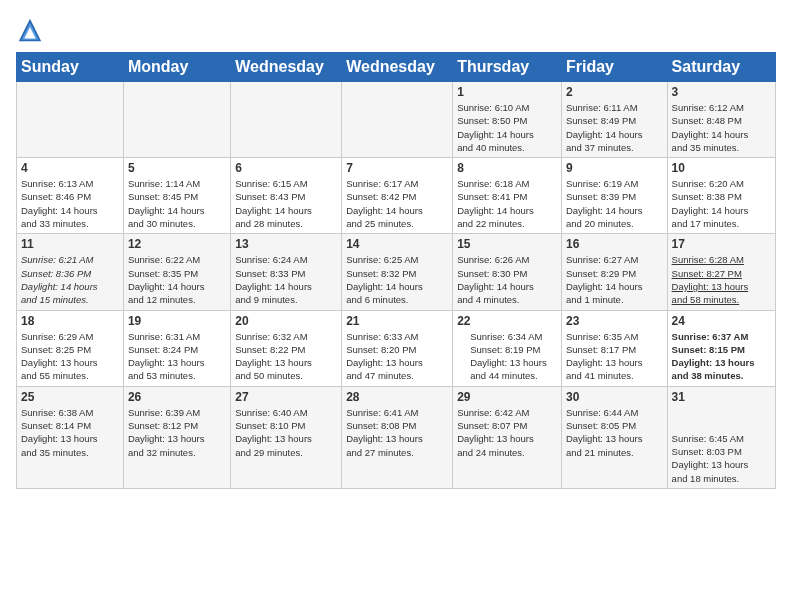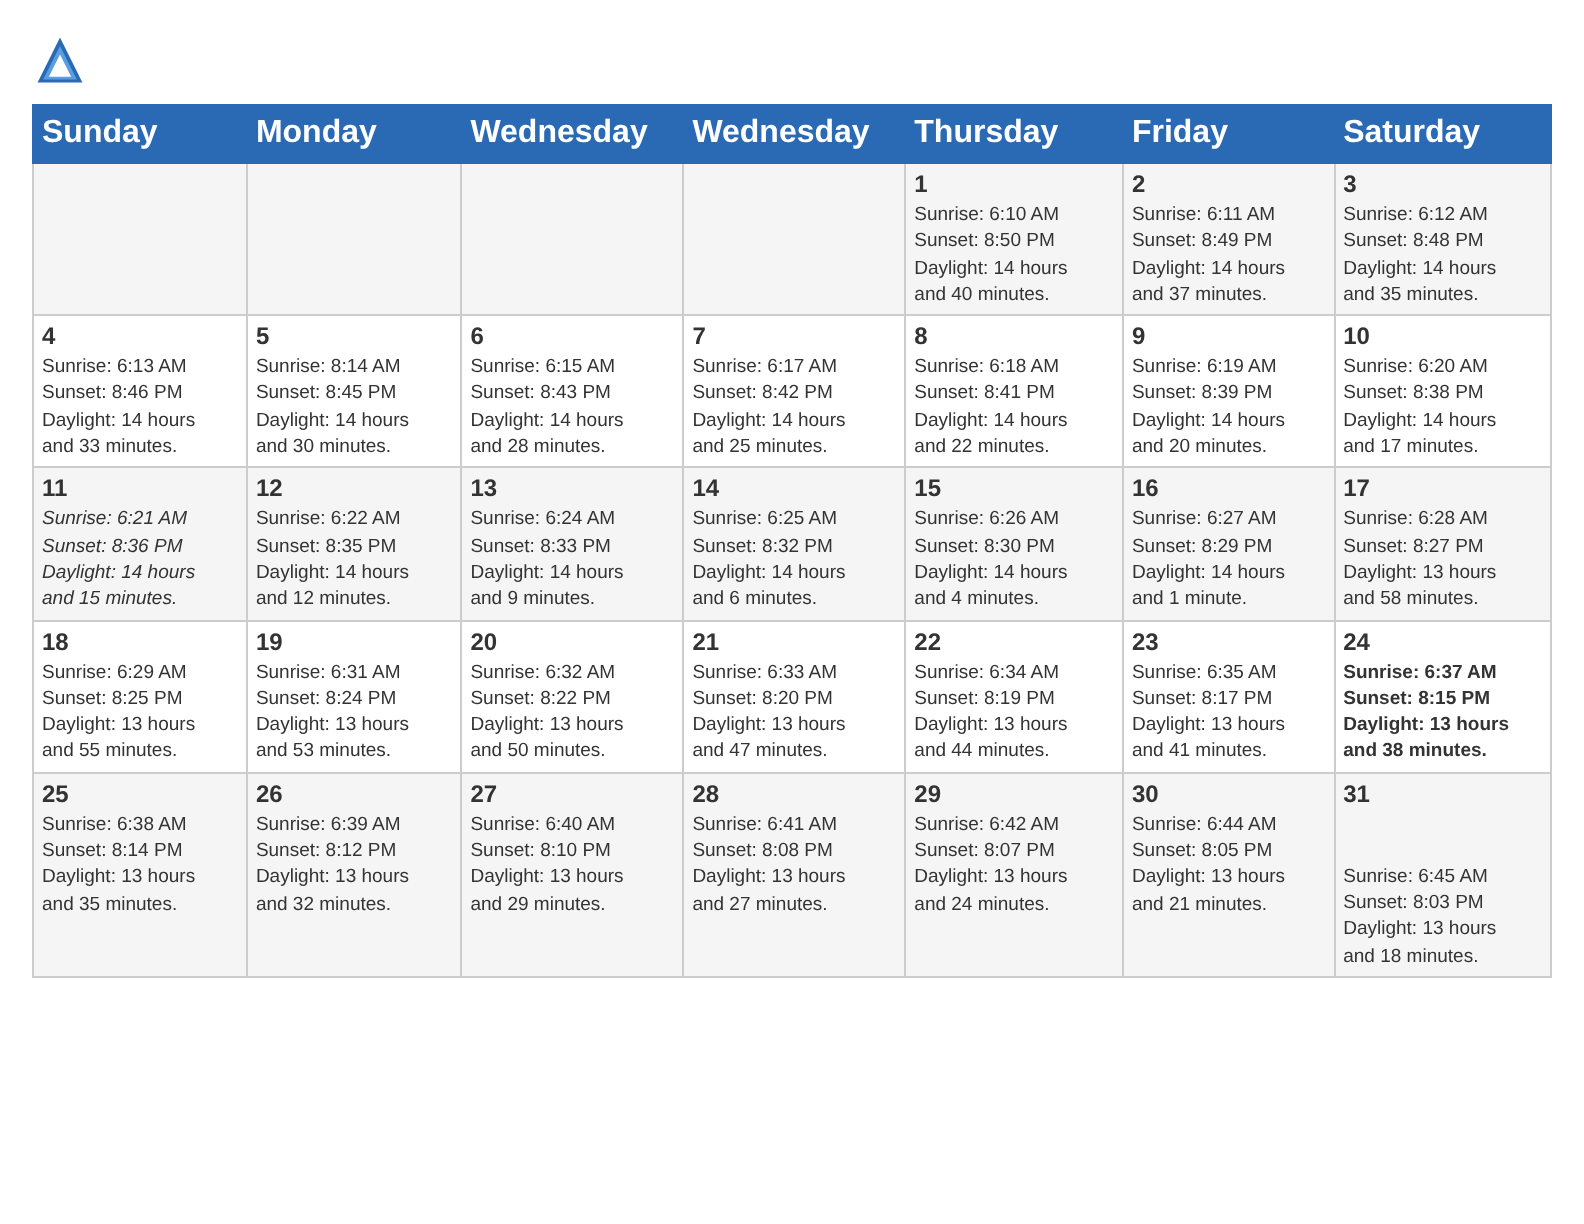--- a/index.html
+++ b/index.html
@@ -157,21 +157,21 @@
         <tr>
           <td>
             <span class="day-num">4</span>
             <div class="day-info" style="white-space: pre-line;">Sunrise: 6:13 AM
 Sunset: 8:46 PM
 Daylight: 14 hours
 and 33 minutes.</div>
           </td>
           <td>
             <span class="day-num">5</span>
-            <div class="day-info" style="white-space: pre-line;">Sunrise: 8:14 AM
+            <div class="day-info" style="white-space: pre-line;">Sunrise: 1:14 AM
 Sunset: 8:45 PM
 Daylight: 14 hours
 and 30 minutes.</div>
           </td>
           <td>
             <span class="day-num">6</span>
             <div class="day-info" style="white-space: pre-line;">Sunrise: 6:15 AM
 Sunset: 8:43 PM
 Daylight: 14 hours
 and 28 minutes.</div>
@@ -243,21 +243,21 @@
           </td>
           <td>
             <span class="day-num">16</span>
             <div class="day-info" style="white-space: pre-line;">Sunrise: 6:27 AM
 Sunset: 8:29 PM
 Daylight: 14 hours
 and 1 minute.</div>
           </td>
           <td>
             <span class="day-num">17</span>
-            <div class="day-info" style="white-space: pre-line;">Sunrise: 6:28 AM
+            <div class="day-info" style="white-space: pre-line; text-decoration: underline;">Sunrise: 6:28 AM
 Sunset: 8:27 PM
 Daylight: 13 hours
 and 58 minutes.</div>
           </td>
         </tr>
         <tr>
           <td>
             <span class="day-num">18</span>
             <div class="day-info" style="white-space: pre-line;">Sunrise: 6:29 AM
 Sunset: 8:25 PM
@@ -280,21 +280,21 @@
           </td>
           <td>
             <span class="day-num">21</span>
             <div class="day-info" style="white-space: pre-line;">Sunrise: 6:33 AM
 Sunset: 8:20 PM
 Daylight: 13 hours
 and 47 minutes.</div>
           </td>
           <td>
             <span class="day-num">22</span>
-            <div class="day-info" style="white-space: pre-line;">Sunrise: 6:34 AM
+            <div class="day-info" style="white-space: pre-line; margin-left: 13px;">Sunrise: 6:34 AM
 Sunset: 8:19 PM
 Daylight: 13 hours
 and 44 minutes.</div>
           </td>
           <td>
             <span class="day-num">23</span>
             <div class="day-info" style="white-space: pre-line;">Sunrise: 6:35 AM
 Sunset: 8:17 PM
 Daylight: 13 hours
 and 41 minutes.</div>

